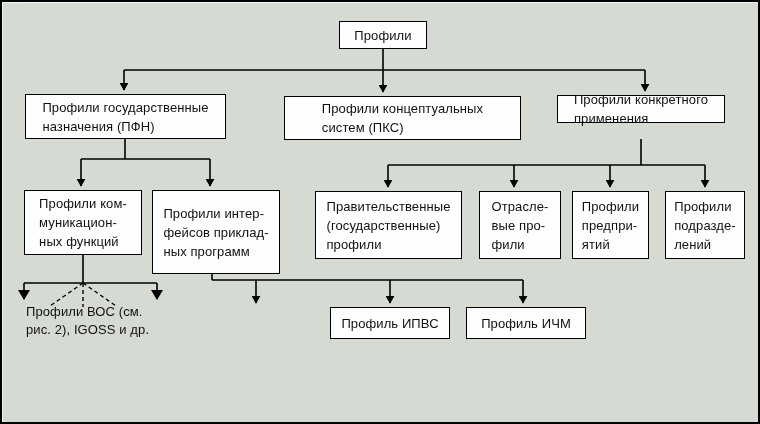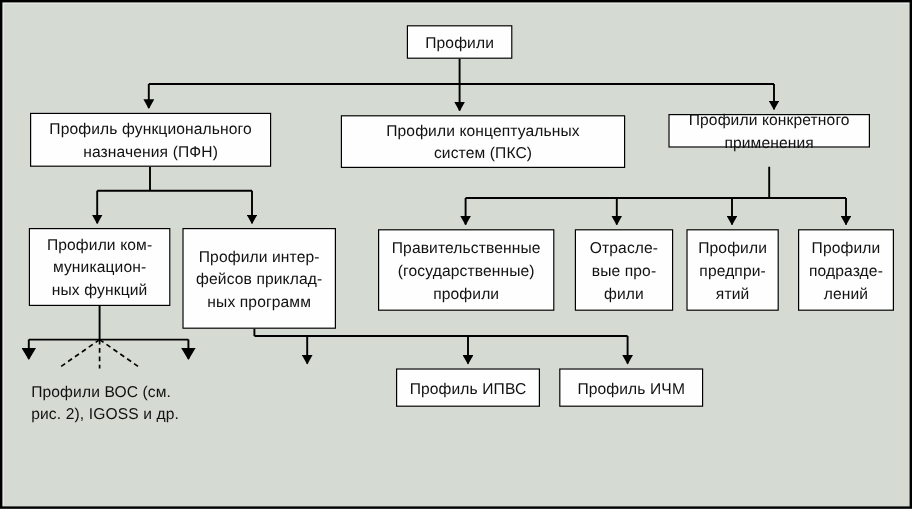--- a/index.html
+++ b/index.html
@@ -32,36 +32,35 @@
   .arrowhead { fill: var(--line, #000); }
 
   .box {
     position: absolute;
     box-sizing: border-box;
     background: var(--boxfill, #fefefe);
     border: 1.5px solid #000;
     display: flex;
     align-items: center;
     justify-content: center;
-    text-align: center;
+    text-align: left;
   }
   .lbl {
     white-space: pre-line;
     font-size: 13px;
     line-height: 19px;
     letter-spacing: 0.1px;
   }
 
   .floating-note {
     position: absolute;
     white-space: pre-line;
     font-size: 13px;
     line-height: 17.5px;
     letter-spacing: 0.1px;
-    margin-top: 15px;
   }
 
   #legend {
     position: absolute;
     left: 21px;
     top: 353px;
   }
   .legend-line {
     font-size: 13px;
     line-height: 19.5px;
@@ -124,21 +123,21 @@
       <path class="edge" d="M388,278 V301" marker-end="url(#arrow)"></path>
       <path class="edge" d="M521,278 V301" marker-end="url(#arrow)"></path>
     </g>
   </svg>
 
   <div class="box" style="left:337px; top:19px; width:88px; height:28px">
     <span class="lbl">Профили</span>
   </div>
 
   <div class="box" style="left:23px; top:92px; width:201px; height:45px">
-    <span class="lbl">Профиль функционального
+    <span class="lbl">Профили государственные
 назначения (ПФН)</span>
   </div>
   <div class="box" style="left:282px; top:94px; width:237px; height:44px">
     <span class="lbl">Профили концептуальных
 систем (ПКС)</span>
   </div>
   <div class="box" style="left:555px; top:93px; width:168px; height:28px">
     <span class="lbl">Профили конкретного
 применения</span>
   </div>

